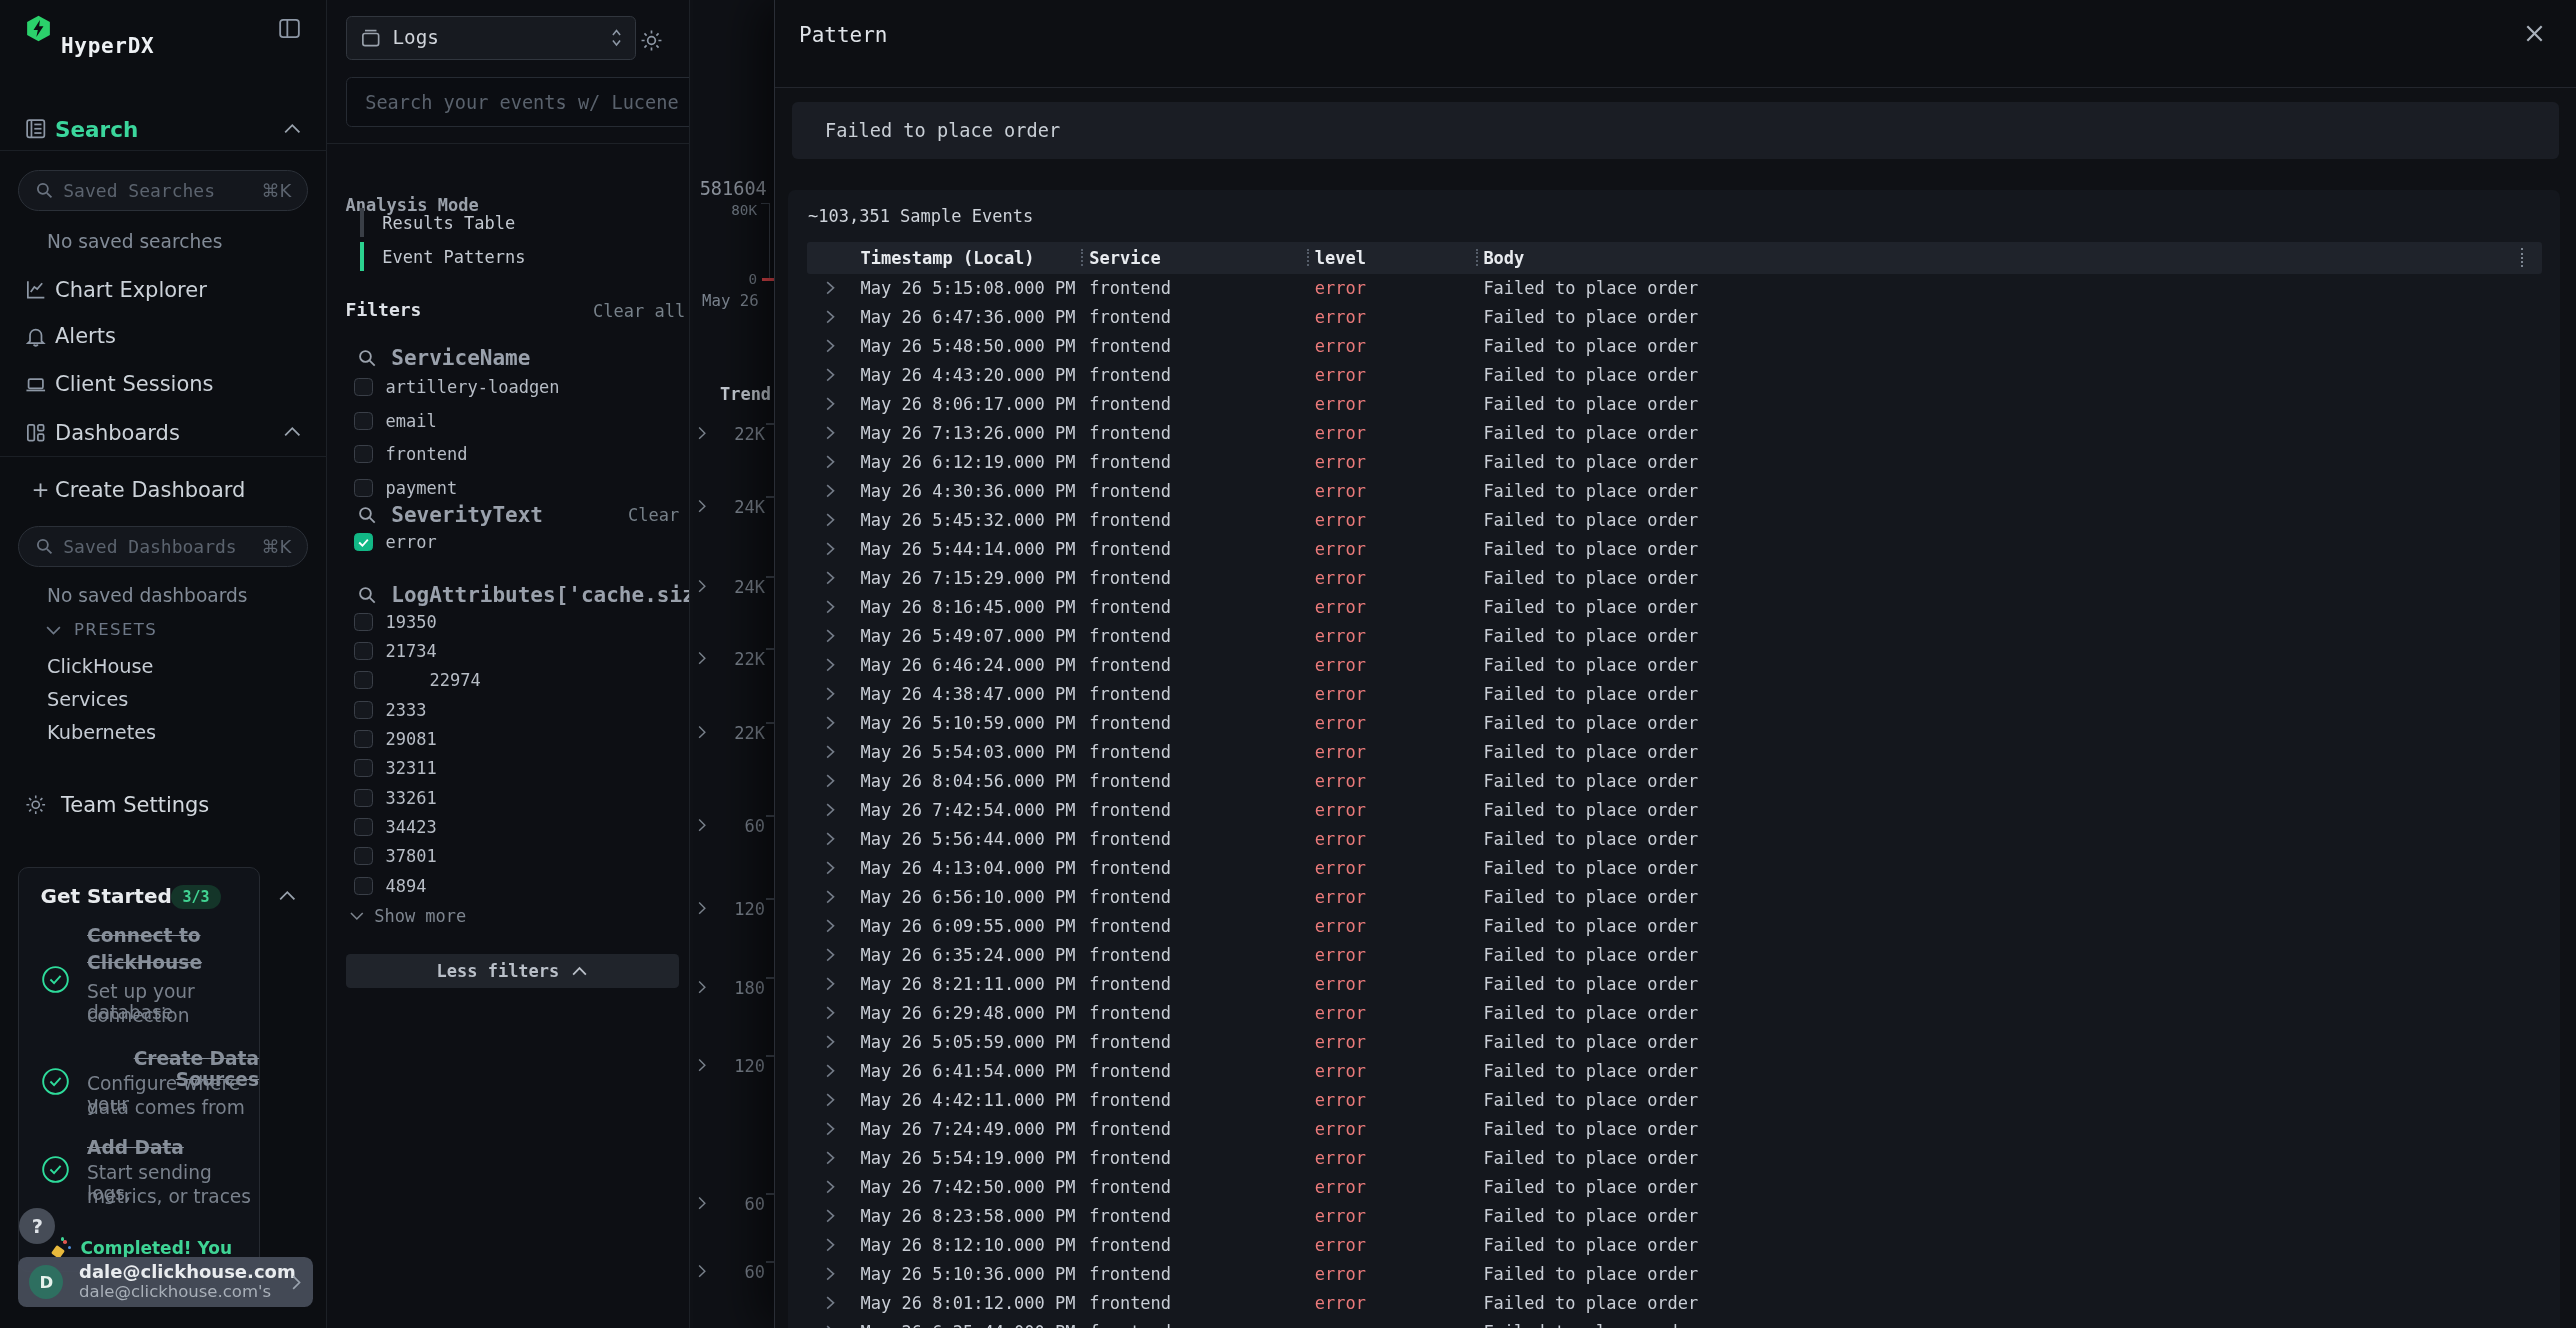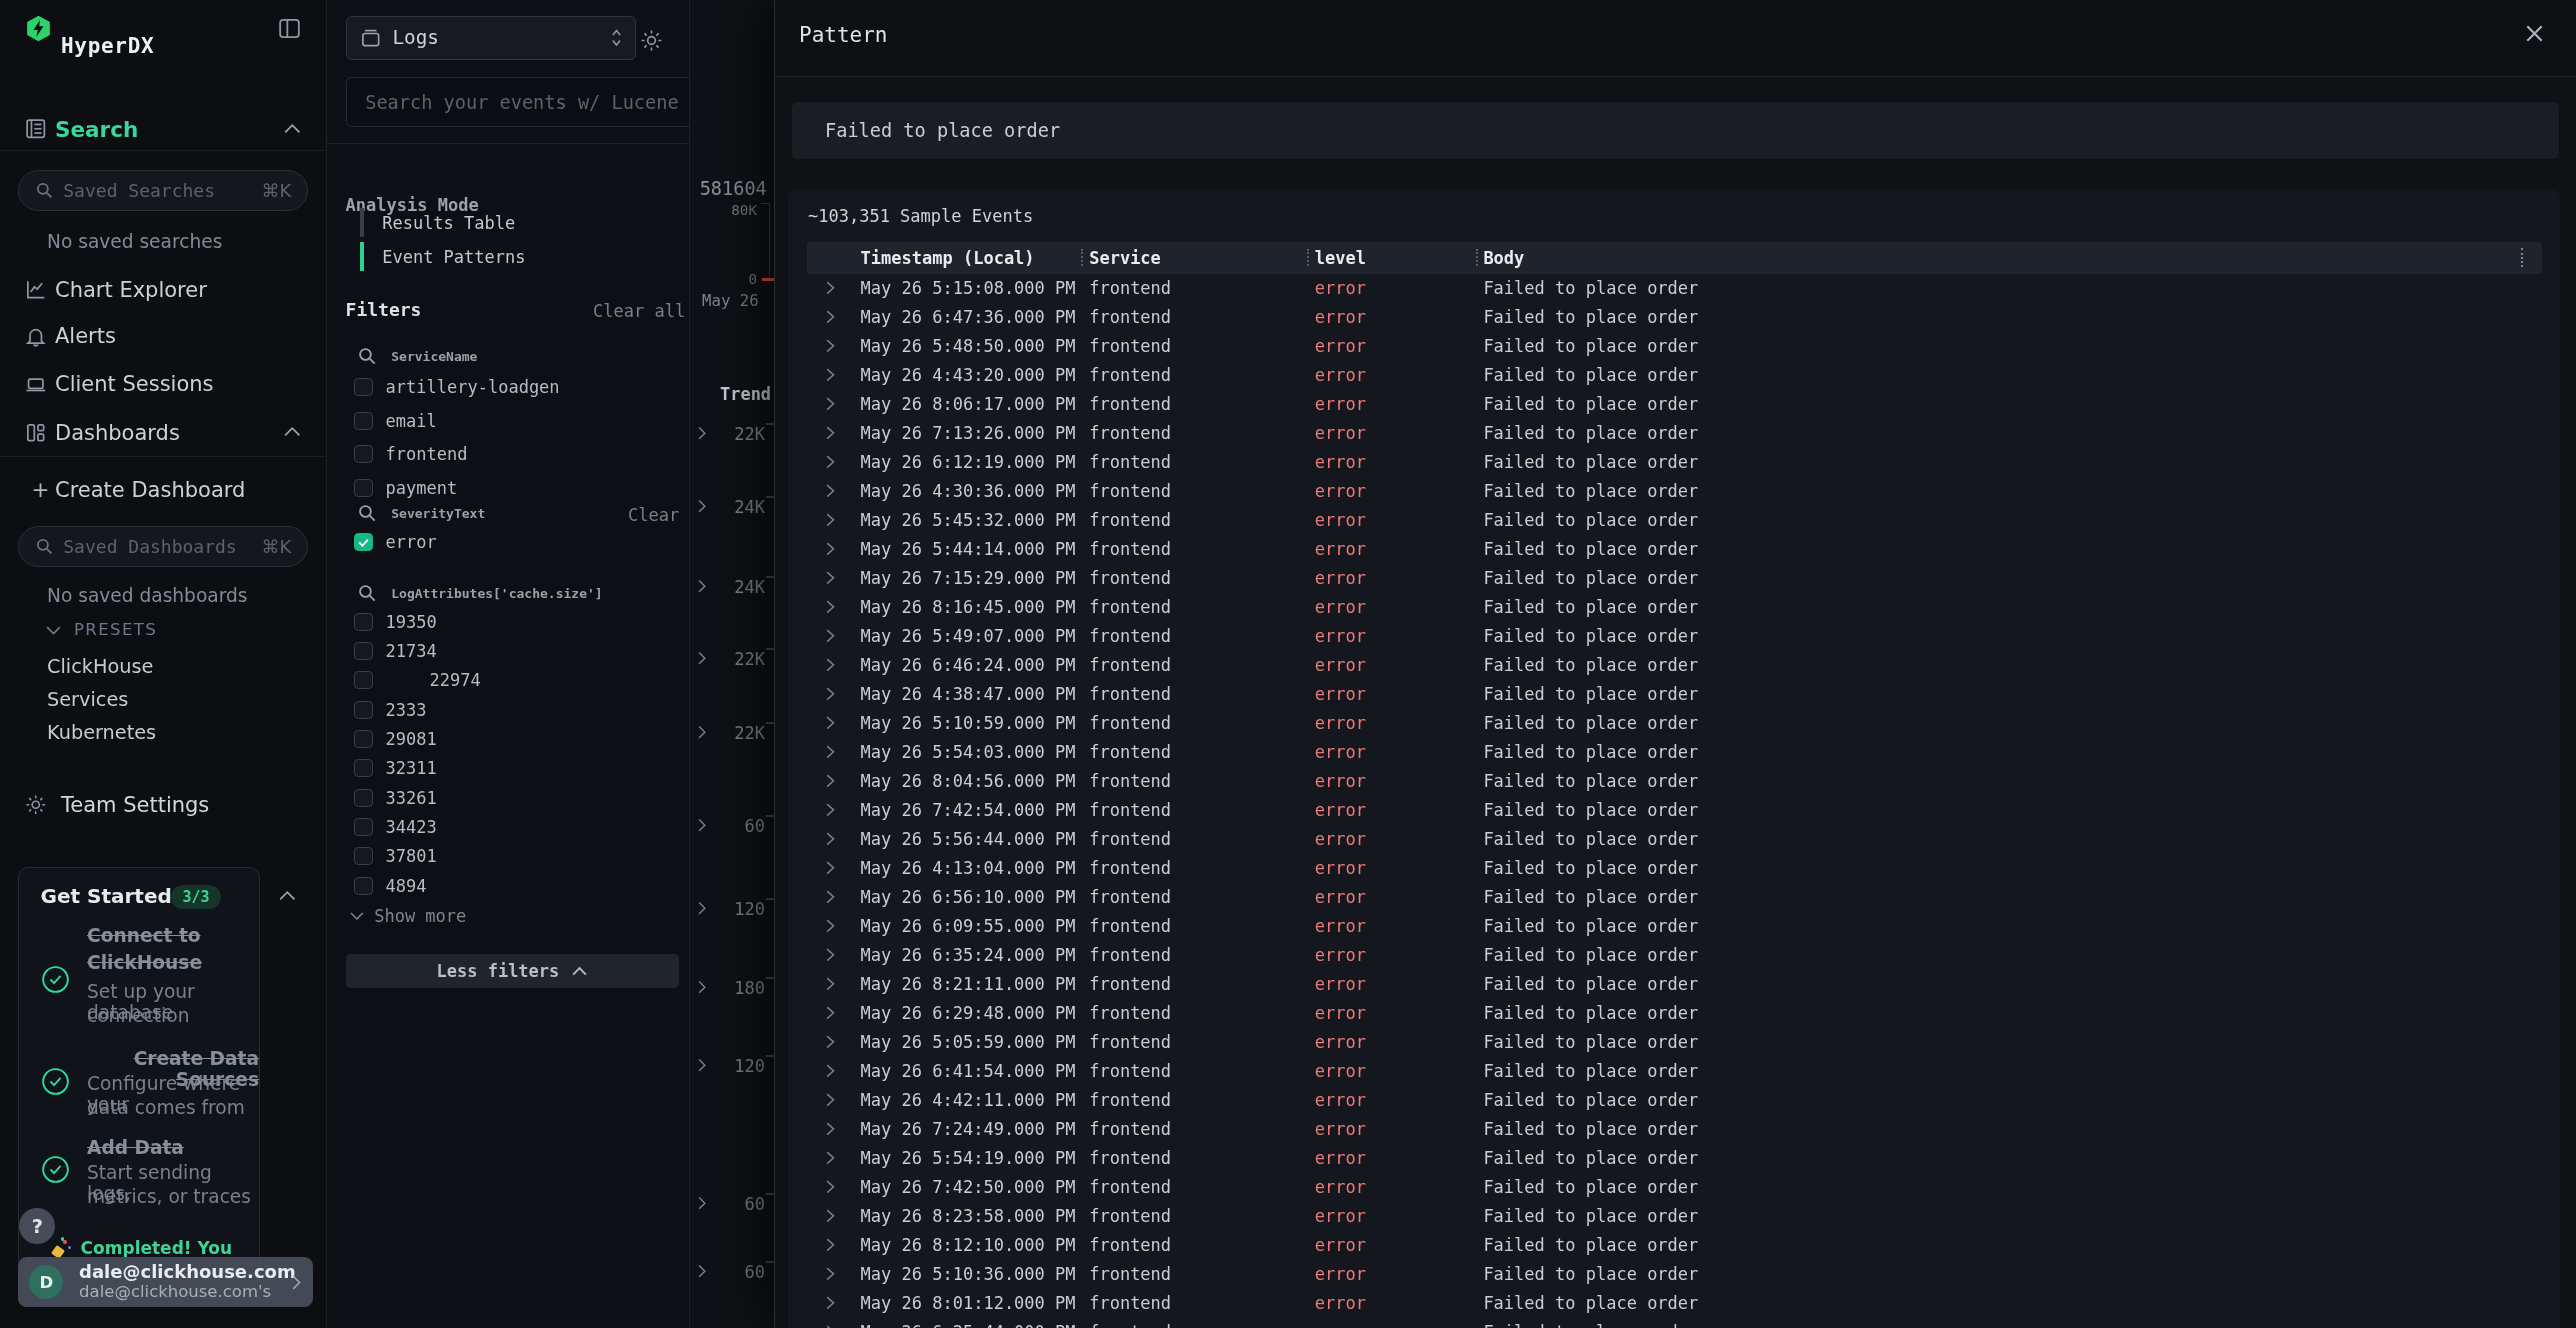--- a/index.html
+++ b/index.html
@@ -70,21 +70,21 @@
   #toolbar-divider { position:absolute; left:0; top:143px; width:447px; height:0.7px; background:#1d2127; }
 
   #analysis-label { position:absolute; left:18.6px; top:195px; font-size:17px; font-weight:bold; color:#9aa1ab; }
   .amode-row { position:absolute; left:33px; height:29px; display:flex; align-items:center; }
   .amode-bar { width:3.6px; height:29px; margin-right:18.6px; }
   .amode-txt { font-size:17px; color:#c3c9d1; font-family:"DejaVu Sans Mono","Liberation Mono",monospace;}
 
   #filters-label { position:absolute; left:18.6px; top:299px; font-size:18px; font-weight:bold; color:#dde1e7; }
   #clear-all { position:absolute; right:800px; top:301px; font-size:17px; color:#768089; }
   .fgroup-head { position:absolute; display:flex; align-items:center; color:#9aa1ac; }
-  .fgroup-head .glbl { font-size:13px; font-weight:bold; margin-left:14.3px; }
+  .fgroup-head .glbl { font-size:21px; font-weight:bold; margin-left:14.3px; }
   .fclear { position:absolute; font-size:17px; color:#768089; }
   .fopt { position:absolute; left:27px; display:flex; align-items:center; height:24px; }
   .cbox { width:18.6px; height:18.6px; border-radius:4.3px; border:1.4px solid #3a3f48; background:#15181e; }
   .cbox.checked { background:#12b886; border-color:#12b886; display:flex; align-items:center; justify-content:center;}
   .fopt .olbl { font-size:17px; color:#b7bdc6; margin-left:13px; font-family:"DejaVu Sans Mono","Liberation Mono",monospace;}
   #show-more { position:absolute; left:21.5px; top:906px; display:flex; align-items:center; color:#7e8690; }
   #show-more .smlbl { font-size:17px; margin-left:10px; font-family:"DejaVu Sans Mono","Liberation Mono",monospace;}
   #less-filters { position:absolute; left:18.6px; top:954px; width:333px; height:34px; background:#20242b;
                   border-radius:4.3px; display:flex; align-items:center; justify-content:center; gap:11.4px;
                   color:#b9bfc8; font-size:17px; font-weight:bold; font-family:"DejaVu Sans Mono","Liberation Mono",monospace;}
@@ -103,21 +103,21 @@
   #strip-trend { position:absolute; right:2.9px; top:384px; font-size:17px; font-weight:bold; color:#c6ccd4; }
   .strip-row { position:absolute; left:0; width:85px; height:29px; }
   .strip-row .chev { position:absolute; left:7.2px; top:7.2px; color:#7a828c; }
   .strip-row .cnt { position:absolute; right:10px; top:5px; font-size:17px; color:#79818c;
                     font-family:"DejaVu Sans Mono","Liberation Mono",monospace;}
   .strip-row .spark { position:absolute; right:0; top:4.3px; width:8.6px; height:1.4px; background:#434a55; }
 
   
   #drawer { position:absolute; left:774px; top:0; width:1802px; height:1328px; background:#0f1115;
             border-left:0.7px solid #2a2e36; box-shadow:-17px 0 43px rgba(0,0,0,0.55); z-index:10; }
-  #drawer-header { position:absolute; left:0; top:0; width:1802px; height:77px; background:#0d0f13;
+  #drawer-header { position:absolute; left:0; top:0; width:1802px; height:88px; background:#0d0f13;
                    border-bottom:0.7px solid #23262d; }
   #drawer-title { position:absolute; left:24px; top:23px; font-size:21px; font-weight:500; color:#dfe3e8; }
   #drawer-close { position:absolute; right:31.5px; top:21.5px; color:#aab2bc; }
   #pattern-box { position:absolute; left:17px; top:102px; width:1767px; height:57px; background:#1a1d24;
                  border-radius:5.7px; display:flex; align-items:center; }
   #pattern-box .ptxt { font-size:18.6px; color:#c9cfd6; margin-left:33px; }
   #events-panel { position:absolute; left:13px; top:190px; width:1772px; height:1145px; background:#14171d;
                   border-radius:7.2px 7.2px 0 0; }
   #sample-count { position:absolute; left:20px; top:15.7px; font-size:17px; color:#ced3da; }
   #table { position:absolute; left:18.6px; top:52px; width:1735px; }

